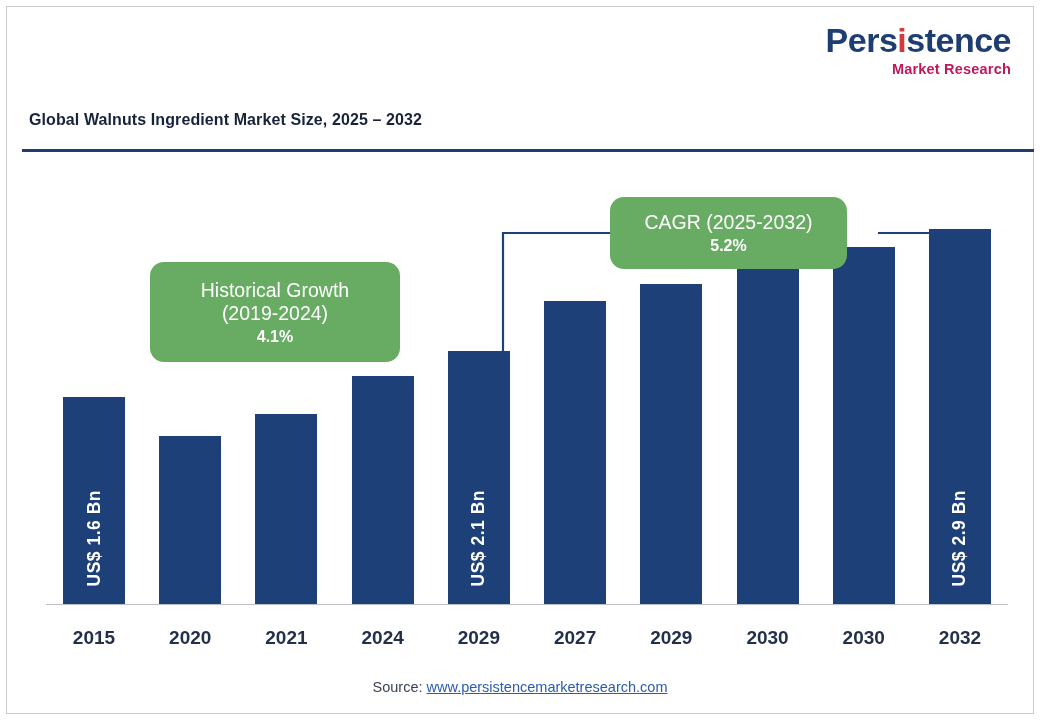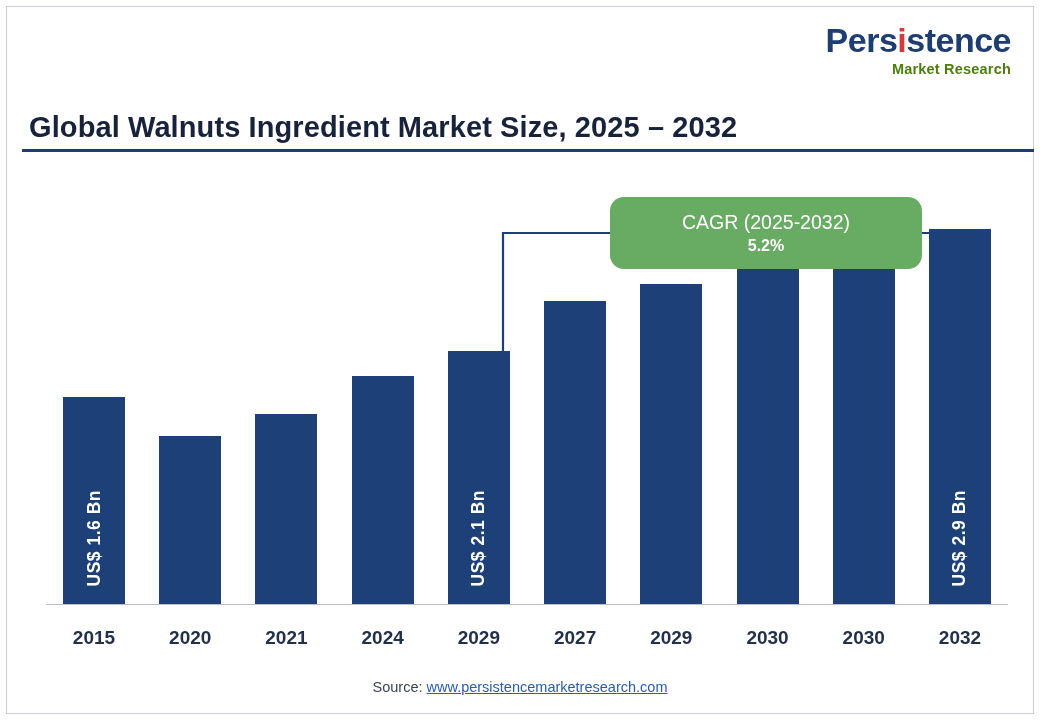--- a/index.html
+++ b/index.html
@@ -31,29 +31,29 @@
     font-weight: bold;
     color: #1d3d73;
     letter-spacing: -0.5px;
     white-space: nowrap;
   }
   #logo .brand .dot { color: #d23b3b; }
   #logo .sub {
     margin-top: 5px;
     font-size: 14.5px;
     font-weight: bold;
-    color: #4d7c0f;
+    color: #be185d;
     letter-spacing: 0.2px;
   }
 
   
   #title {
     position: absolute;
     left: 22px; top: 104px;
-    font-size: 29px;
+    font-size: 16px;
     font-weight: bold;
     color: #17223b;
     letter-spacing: 0.1px;
   }
   #title-rule {
     position: absolute;
     left: 15px; top: 142px;
     width: 1012px; height: 3px;
     background: #1d3d73;
   }
@@ -135,21 +135,21 @@
   .callout .line1 { font-size: 19.5px; }
   .callout .line2 { font-size: 19.5px; }
   .callout .val { font-size: 16px; font-weight: bold; margin-top: 3px; }
 
   #callout-hist {
     left: 128px; top: 105px;
     width: 250px; height: 100px;
   }
   #callout-cagr {
     left: 588px; top: 40px;
-    width: 312px; height: 72px;
+    width: 237px; height: 72px;
   }
 
   
   #connector {
     position: absolute;
     left: 0; top: 0;
     width: 1012px; height: 520px;
     pointer-events: none;
   }
 
@@ -249,20 +249,25 @@
       <div class="xlabel">2021</div>
       <div class="xlabel">2024</div>
       <div class="xlabel">2029</div>
       <div class="xlabel">2027</div>
       <div class="xlabel">2029</div>
       <div class="xlabel">2030</div>
       <div class="xlabel">2030</div>
       <div class="xlabel">2032</div>
     </div>
 
+    <div class="callout" id="callout-hist">
+      <div class="line1">Historical Growth</div>
+      <div class="line2">(2019-2024)</div>
+      <div class="val">4.1%</div>
+    </div>
 
     <div class="callout" id="callout-cagr">
       <div class="line1">CAGR (2025-2032)</div>
       <div class="val">5.2%</div>
     </div>
   </div>
 
   <div id="source">
     <span>Source: </span><a href="#">www.persistencemarketresearch.com</a>
   </div>

